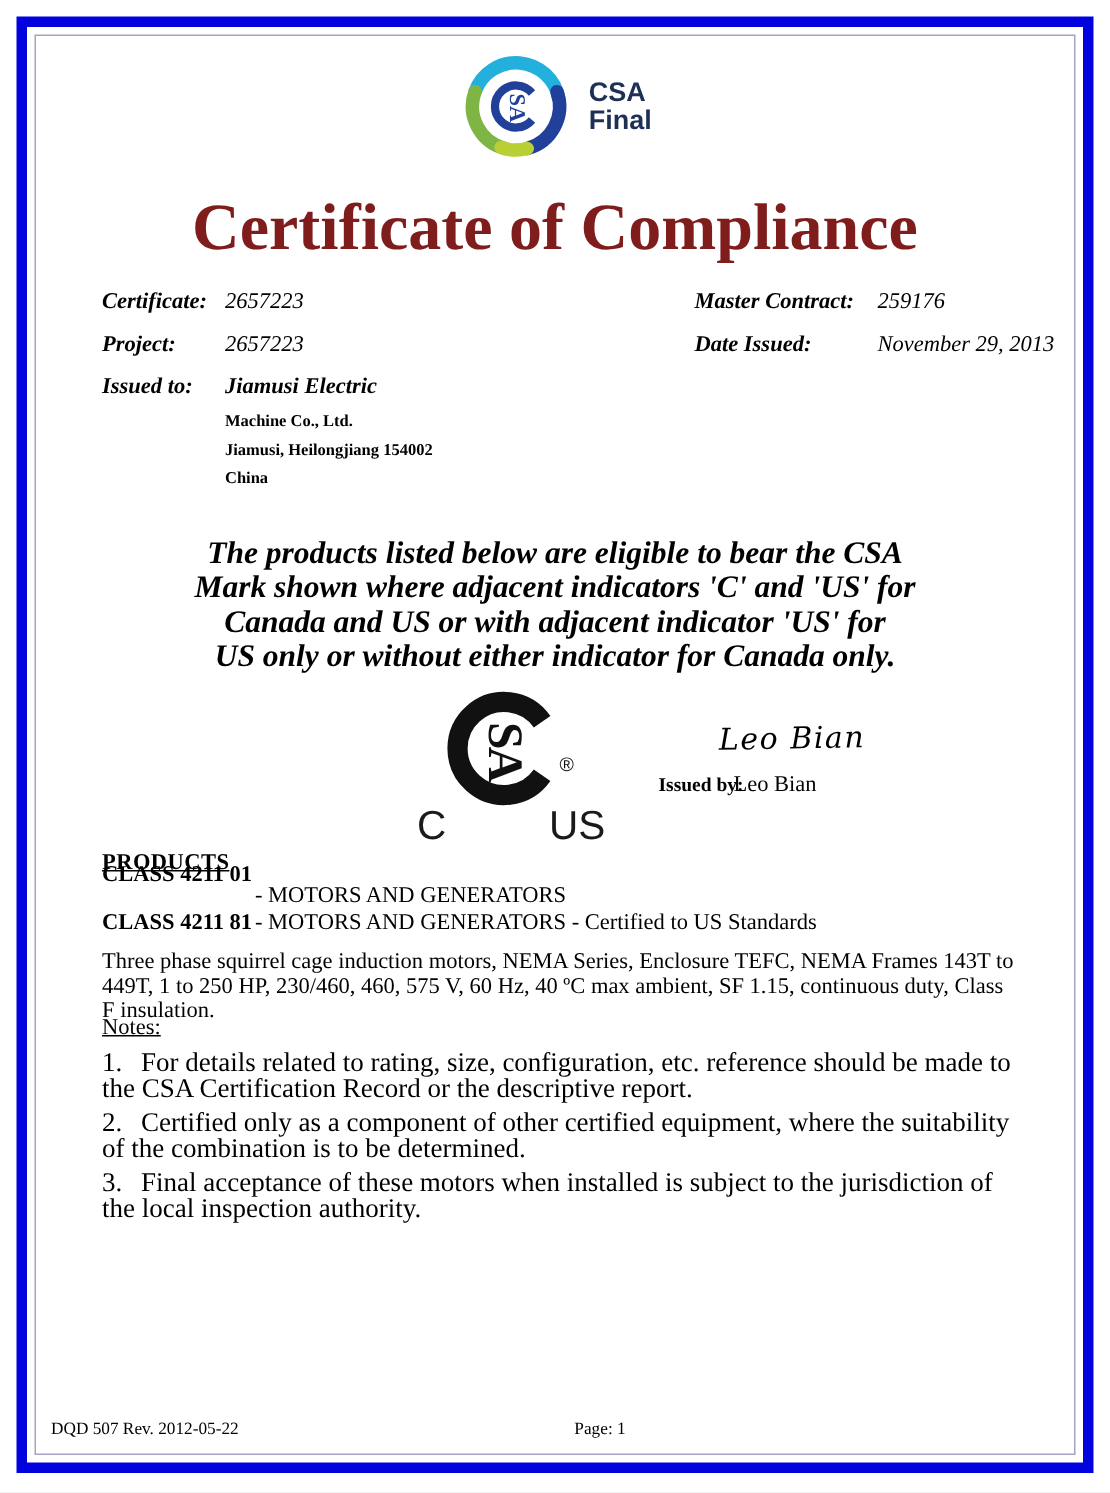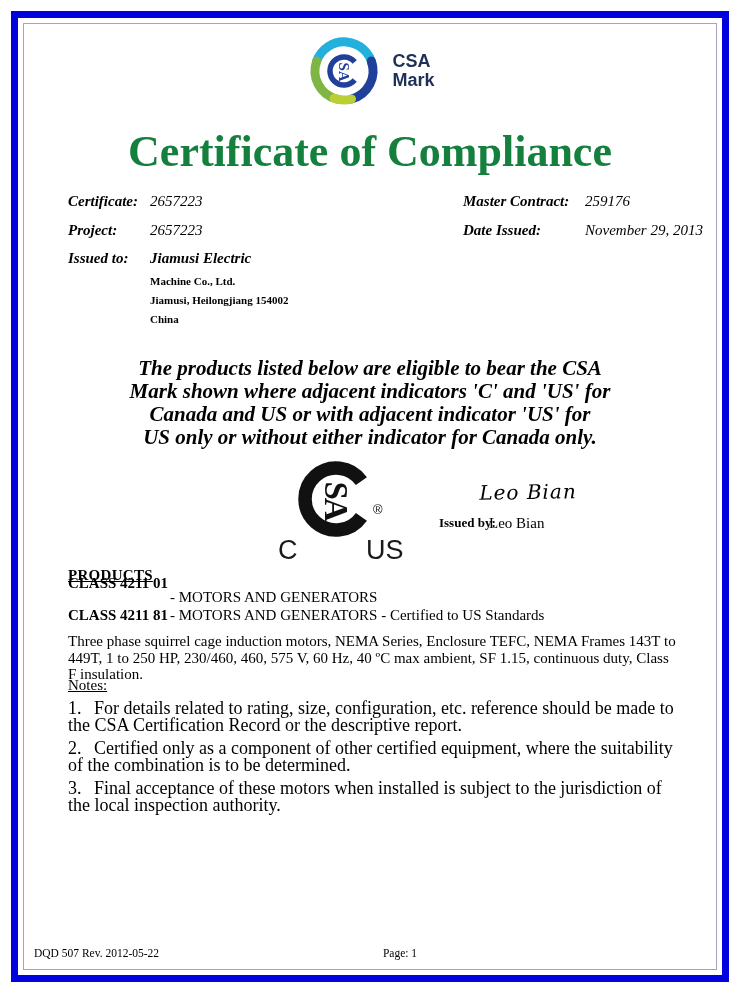--- a/index.html
+++ b/index.html
@@ -10,21 +10,21 @@
                border:7px solid #0202DF;pointer-events:none;}
   .inner-frame{position:absolute;left:23px;top:23px;right:23px;bottom:25px;
                border:1px solid #A3A3C2;pointer-events:none;}
 
   
   .logo-row{position:absolute;left:0;right:0;top:36px;display:flex;justify-content:center;align-items:center;gap:9px;}
   .logo-text{font-family:"Liberation Sans",sans-serif;font-weight:bold;color:#1F3057;
              font-size:18px;line-height:19px;letter-spacing:0px;}
 
   .title{position:absolute;left:0;right:0;top:126px;margin:0;text-align:center;
-         font-size:44px;font-weight:bold;color:#15803d;letter-spacing:0px;}
+         font-size:44px;font-weight:bold;color:#7f1d1d;letter-spacing:0px;}
 
   .fld{position:absolute;font-size:15px;white-space:nowrap;font-style:italic;}
   .lbl{font-weight:bold;}
   .addr{position:absolute;left:150px;top:272px;font-size:11px;font-weight:bold;line-height:19px;}
 
   .statement{position:absolute;left:95px;top:357px;width:550px;text-align:center;
              font-size:21px;font-weight:bold;font-style:italic;line-height:23px;}
 
   .mark-wrap{position:absolute;left:272px;top:455px;width:150px;height:108px;}
   .sig{position:absolute;left:448px;top:480px;width:160px;text-align:center;
@@ -59,21 +59,21 @@
       <path d="M 10.7 25.1 A 29 29 0 0 1 66.6 30" fill="none" stroke="#24B0DC" stroke-width="9" stroke-linecap="round"></path>
       <path d="M 65.3 25.1 A 29 29 0 0 1 45.5 63" fill="none" stroke="#21409A" stroke-width="9" stroke-linecap="round"></path>
       <path d="M 10.7 25.1 A 29 29 0 0 0 30.5 63" fill="none" stroke="#7FB544" stroke-width="9" stroke-linecap="round"></path>
       <path d="M 28.1 62.3 A 29 29 0 0 0 45.5 63" fill="none" stroke="#B9CF34" stroke-width="9" stroke-linecap="round"></path>
       <circle cx="38" cy="35" r="20" fill="#ffffff"></circle>
       <path d="M 48.7 26 A 14 14 0 1 0 48.7 44" fill="none" stroke="#21409A" stroke-width="5.5"></path>
       <text transform="translate(38,36) rotate(90)" text-anchor="middle" dominant-baseline="central" font-family="Liberation Serif,serif" font-weight="bold" font-size="15" fill="#21409A">SA</text>
     </svg>
     <div class="logo-text">
       <div>CSA</div>
-      <div>Mark</div>
+      <div>Final</div>
     </div>
   </div>
 
   <h1 class="title">Certificate of Compliance</h1>
 
   <span class="fld lbl" style="left:68px;top:193px">Certificate:</span>
   <span class="fld" style="left:150px;top:193px">2657223</span>
   <span class="fld lbl" style="left:463px;top:193px">Master Contract:</span>
   <span class="fld" style="left:585px;top:193px">259176</span>
 

